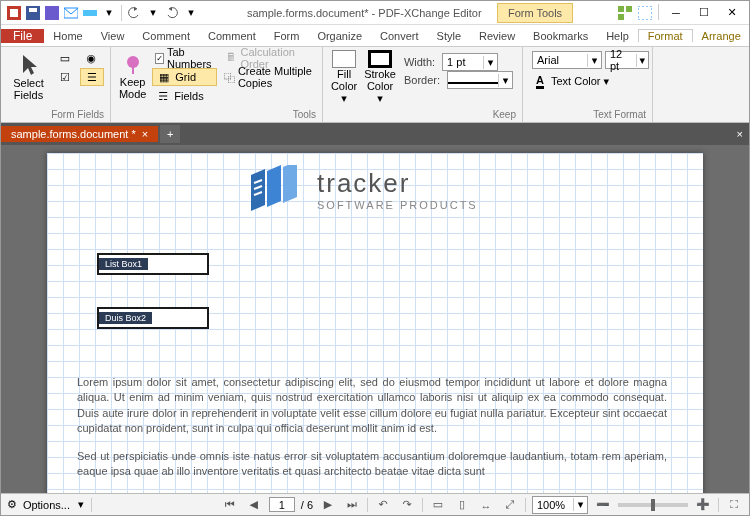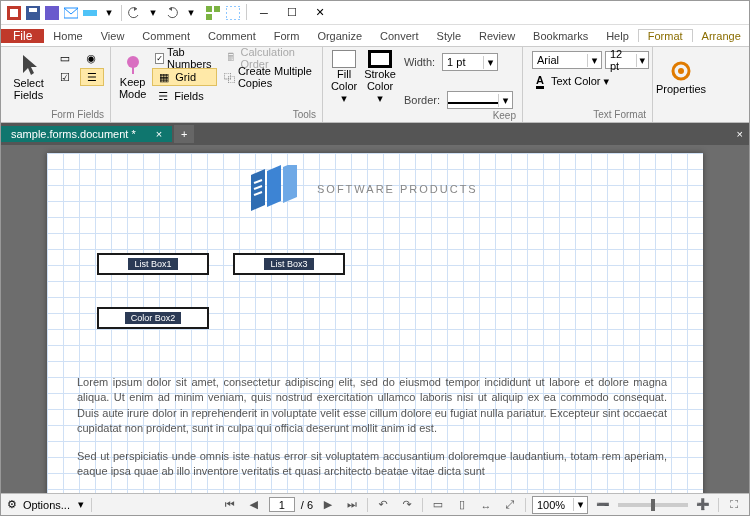--- a/index.html
+++ b/index.html
@@ -27,30 +27,30 @@
 .srow{display:flex;align-items:center;gap:3px;height:18px;padding:0 3px;cursor:pointer}
 .srow.sel{background:#ffe9a8;border:1px solid #e0c060}
 .chk{width:11px;height:11px;border:1px solid #888;background:#fff;display:inline-flex;align-items:center;justify-content:center;font-size:8px}
 .icon{width:16px;height:16px;display:inline-flex;align-items:center;justify-content:center}
 .color-square{width:24px;height:24px;border:1px solid #888;background:#fff}
 .dd{display:flex;align-items:center;border:1px solid #999;background:#fff;height:18px}
 .dd-txt{padding:0 4px;min-width:40px}
 .dd-arrow{width:14px;text-align:center;border-left:1px solid #ccc}
 .lbl{color:#444;padding-right:4px}
 .doc-tabbar{height:22px;background:#555;display:flex;align-items:center}
-.doc-tab{background:#0f766e;color:#fff;padding:2px 10px;display:flex;align-items:center;gap:20px}
+.doc-tab{background:#c2410c;color:#fff;padding:2px 10px;display:flex;align-items:center;gap:6px}
 .doc-tab-close{margin-left:auto;color:#fff;padding:0 6px;cursor:pointer}
 .canvas-wrap{height:348px;background:#6d6d6d;display:flex;justify-content:center;overflow:hidden;position:relative;padding-top:8px}
 .paper{width:656px;height:480px;background:#fff;background-image:linear-gradient(#cfe0f5 1px,transparent 1px),linear-gradient(90deg,#cfe0f5 1px,transparent 1px);background-size:16px 16px;box-shadow:0 0 6px rgba(0,0,0,.4);position:relative;padding:10px}
 .logo{display:flex;align-items:center;gap:10px;position:absolute;left:200px;top:12px}
 .logo-mark{width:60px;height:48px}
 .logo-text{color:#555}
 .logo-text .t1{font-size:26px;letter-spacing:2px}
 .logo-text .t2{font-size:11px;letter-spacing:2px;color:#888}
-.listbox{position:absolute;width:112px;height:22px;border:2px solid #1a1a1a;background:#fff;display:flex;align-items:center;justify-content:center}
+.listbox{position:absolute;width:112px;height:22px;border:2px solid #1a1a1a;background:#fff;display:flex;align-items:center;}
 .listbox-label{background:#2b3a55;color:#fff;font-size:9px;padding:1px 6px}
 .selected-box{border:1px dashed #4a88c7}
 .handle{position:absolute;width:8px;height:8px;background:#ffd966;border:1px solid #b38f00}
 .body-text{position:absolute;left:30px;top:222px;width:590px;color:#555;font-size:10.5px;line-height:1.4;text-align:justify}
 .body-text p{margin-bottom:12px}
 .statusbar{height:22px;border-top:1px solid #bbb;background:#f3f3f3;display:flex;align-items:center;padding:0 6px;gap:6px}
 .sb-btn{width:18px;height:16px;display:flex;align-items:center;justify-content:center;cursor:pointer;color:#555}
 .sb-sep{width:1px;height:14px;background:#ccc}
 .page-input{width:26px;height:15px;border:1px solid #999;text-align:center;background:#fff}
 svg{display:block}
@@ -97,20 +97,25 @@
         </svg>
       </div>
     <div class="qat-btn">▾</div>
     <div class="qat-btn">
         <svg width="14" height="14">
           <path d="M4 3 A5 5 0 1 1 3 9" fill="none" stroke="#555"></path>
           <path d="M7 1 L4 3 L7 5 Z" fill="#555"></path>
         </svg>
       </div>
     <div class="qat-btn">▾</div>
+  </div>
+  <div class="title-text">
+    <span>sample.forms.document* - PDF-XChange Editor</span>
+    &nbsp;&nbsp;&nbsp;
+    <span class="contextual-tab">Form Tools</span>
   </div>
   <div class="win-controls">
     <div class="qat-btn">
         <svg width="14" height="14">
           <rect width="6" height="6" fill="#7cb342"></rect>
           <rect x="8" width="6" height="6" fill="#7cb342"></rect>
           <rect y="8" width="6" height="6" fill="#7cb342"></rect>
         </svg>
       </div>
     <div class="qat-btn">
@@ -217,21 +222,21 @@
       <div class="big-btn">
         <div class="color-square"></div>
         <span>Fill Color</span>
           <span>▾</span>
       </div>
       <div class="big-btn">
         <div class="color-square" style="background:#fff;border:3px solid #000"></div>
         <span>Stroke Color</span>
           <span>▾</span>
       </div>
-      <div class="stack" style="gap:20px;padding-top:4px">
+      <div class="stack" style="gap:0;padding-top:4px">
         <div class="srow">
           <span class="lbl">Width:</span>
           <div class="dd">
               <span class="dd-txt">1 pt</span>
               <span class="dd-arrow">▾</span>
             </div>
         </div>
         <div class="srow">
           <span class="lbl">Border:</span>
           <div class="dd">
@@ -259,29 +264,20 @@
         </div>
         <div class="srow"><span class="icon">
               <b style="border-bottom:3px solid #000">A</b>
             </span><span>Text Color</span> ▾</div>
       </div>
     </div>
     <div class="rgroup-label">Text Format</div>
   </div>
 
   <div class="rgroup" style="width:70px;border-right:none">
-    <div class="rgroup-body">
-      <div class="big-btn">
-        <svg width="24" height="24">
-            <circle cx="12" cy="12" r="8" fill="none" stroke="#e07b00" stroke-width="3"></circle>
-            <circle cx="12" cy="12" r="3" fill="#e07b00"></circle>
-          </svg>
-        <span>Properties</span>
-      </div>
-    </div>
     <div class="rgroup-label"></div>
   </div>
 </div>
 
 <div class="doc-tabbar">
   <div class="doc-tab">
       <span>sample.forms.document *</span>
       <span>×</span>
     </div>
   <div style="width:20px;height:18px;background:#666;color:#fff;display:flex;align-items:center;justify-content:center;margin-left:2px">+</div>
@@ -291,32 +287,30 @@
 <div class="canvas-wrap">
   <div class="paper">
     <div class="logo">
       <svg class="logo-mark" viewBox="0 0 60 48">
         <path d="M4 10 L18 4 L18 40 L4 46 Z" fill="#2f6db3"></path>
         <path d="M20 6 L34 0 L34 36 L20 42 Z" fill="#3d84d4"></path>
         <path d="M36 2 L50 -4 L50 32 L36 38 Z" fill="#6fa9e6"></path>
         <path d="M7 18 L15 15 M7 24 L15 21 M7 30 L15 27" stroke="#fff" stroke-width="2"></path>
       </svg>
       <div class="logo-text">
+        <div class="t1">tracker</div>
         <div class="t2">SOFTWARE PRODUCTS</div>
       </div>
     </div>
 
     <div class="listbox" style="left:50px;top:100px">
         <span class="listbox-label">List Box1</span>
       </div>
-    <div class="listbox" style="left:186px;top:100px">
-        <span class="listbox-label">List Box3</span>
-      </div>
     <div class="listbox" style="left:50px;top:154px">
-        <span class="listbox-label">Color Box2</span>
+        <span class="listbox-label">Duis Box2</span>
       </div>
 
 
     <div class="body-text">
       <p>Lorem ipsum dolor sit amet, consectetur adipiscing elit, sed do eiusmod tempor incididunt ut labore et dolore magna aliqua. Ut enim ad minim veniam, quis nostrud exercitation ullamco laboris nisi ut aliquip ex ea commodo consequat. Duis aute irure dolor in reprehenderit in voluptate velit esse cillum dolore eu fugiat nulla pariatur. Excepteur sint occaecat cupidatat non proident, sunt in culpa qui officia deserunt mollit anim id est.</p>
       <p>Sed ut perspiciatis unde omnis iste natus error sit voluptatem accusantium doloremque laudantium, totam rem aperiam, eaque ipsa quae ab illo inventore veritatis et quasi architecto beatae vitae dicta sunt</p>
     </div>
   </div>
 </div>
 

